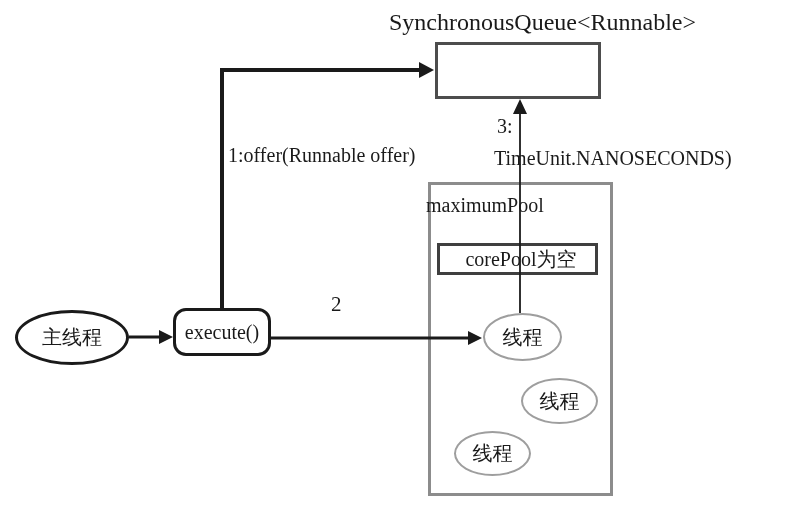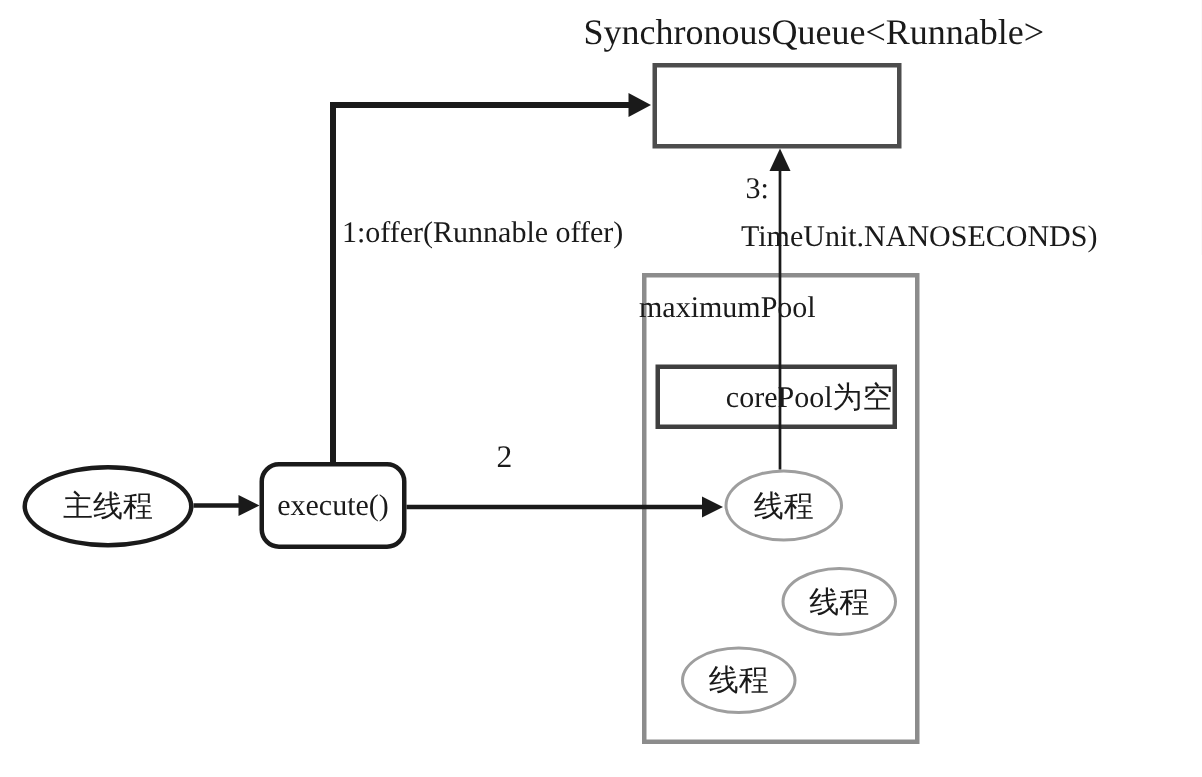--- a/index.html
+++ b/index.html
@@ -41,28 +41,28 @@
   .queue-rect{
     left:435px; top:42px; width:166px; height:57px;
     border:3px solid var(--box-border);
   }
   .pool-box{
     left:428px; top:182px; width:185px; height:314px;
     border:3px solid var(--pool-border);
     background:transparent;
   }
   .core-box{
-    left:437px; top:243px; width:161px; height:43px;
+    left:437px; top:243px; width:161px; height:32px;
     border:3px solid #3f3f3f;
-    justify-content:flex-end;
+    justify-content:center;
     padding-left:7px;
     background:transparent;
   }
   .execute-box{
-    left:173px; top:308px; width:98px; height:58px;
+    left:173px; top:308px; width:98px; height:48px;
     border:3px solid var(--line);
     border-radius:13px;
   }
   .ellipse{
     border-radius:50%;
   }
   .main-ellipse{
     left:15px; top:310px; width:114px; height:55px;
     border:3px solid var(--line);
   }

